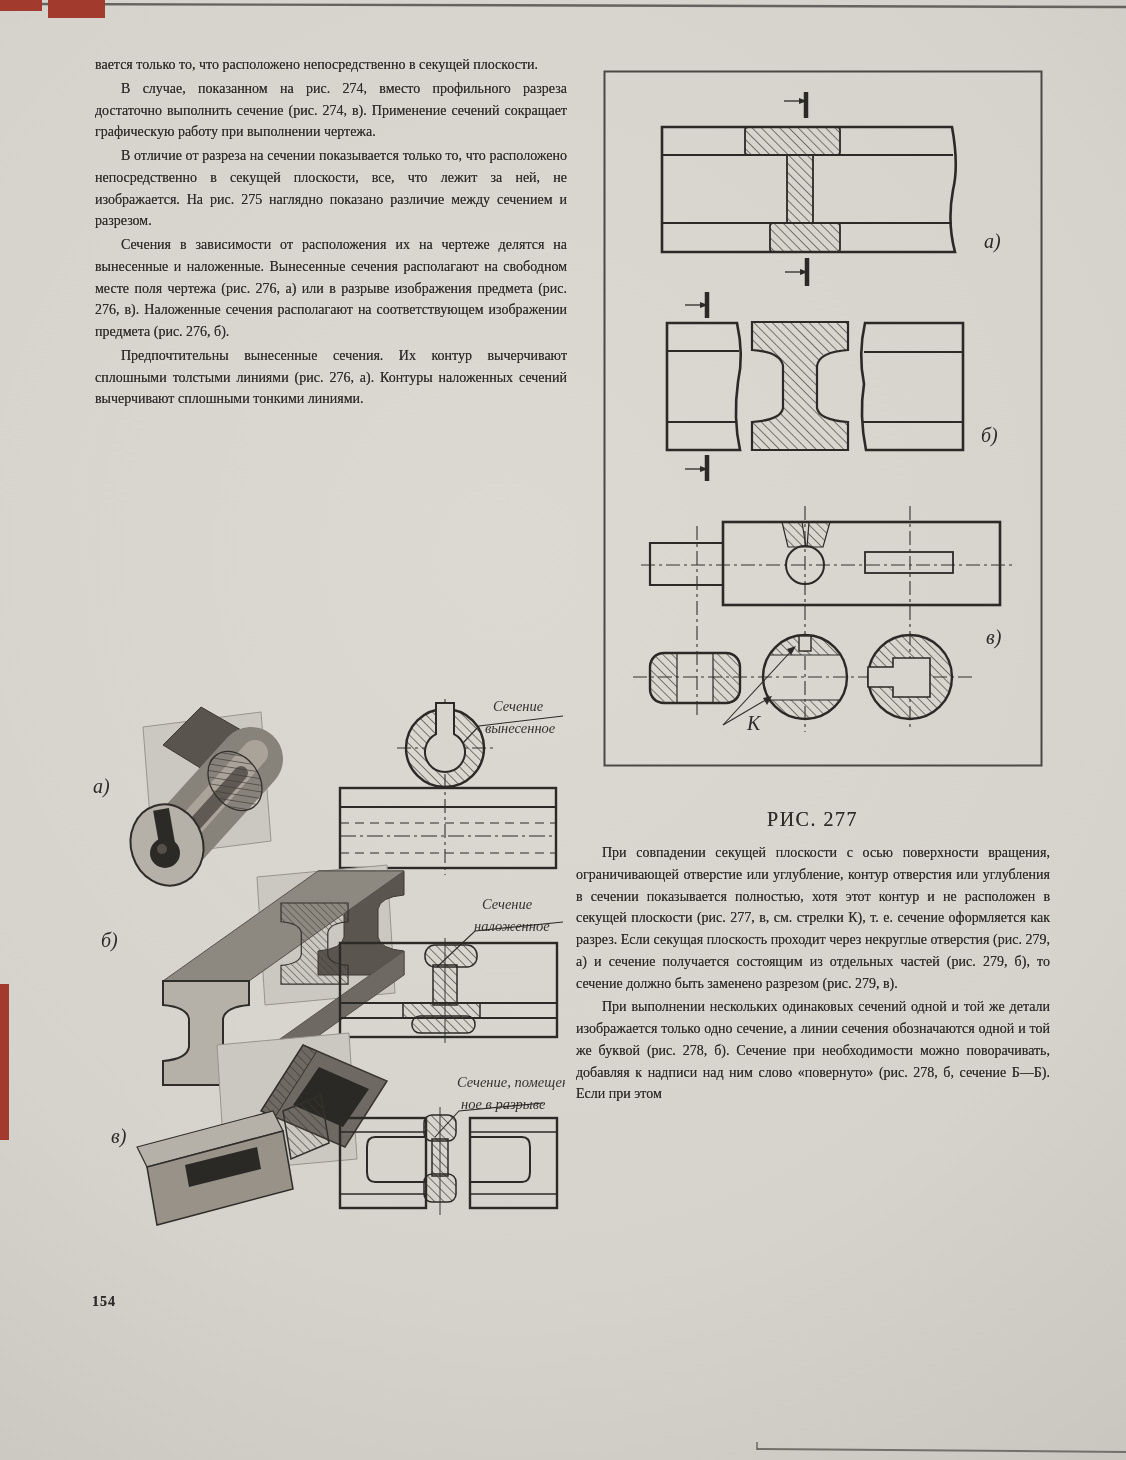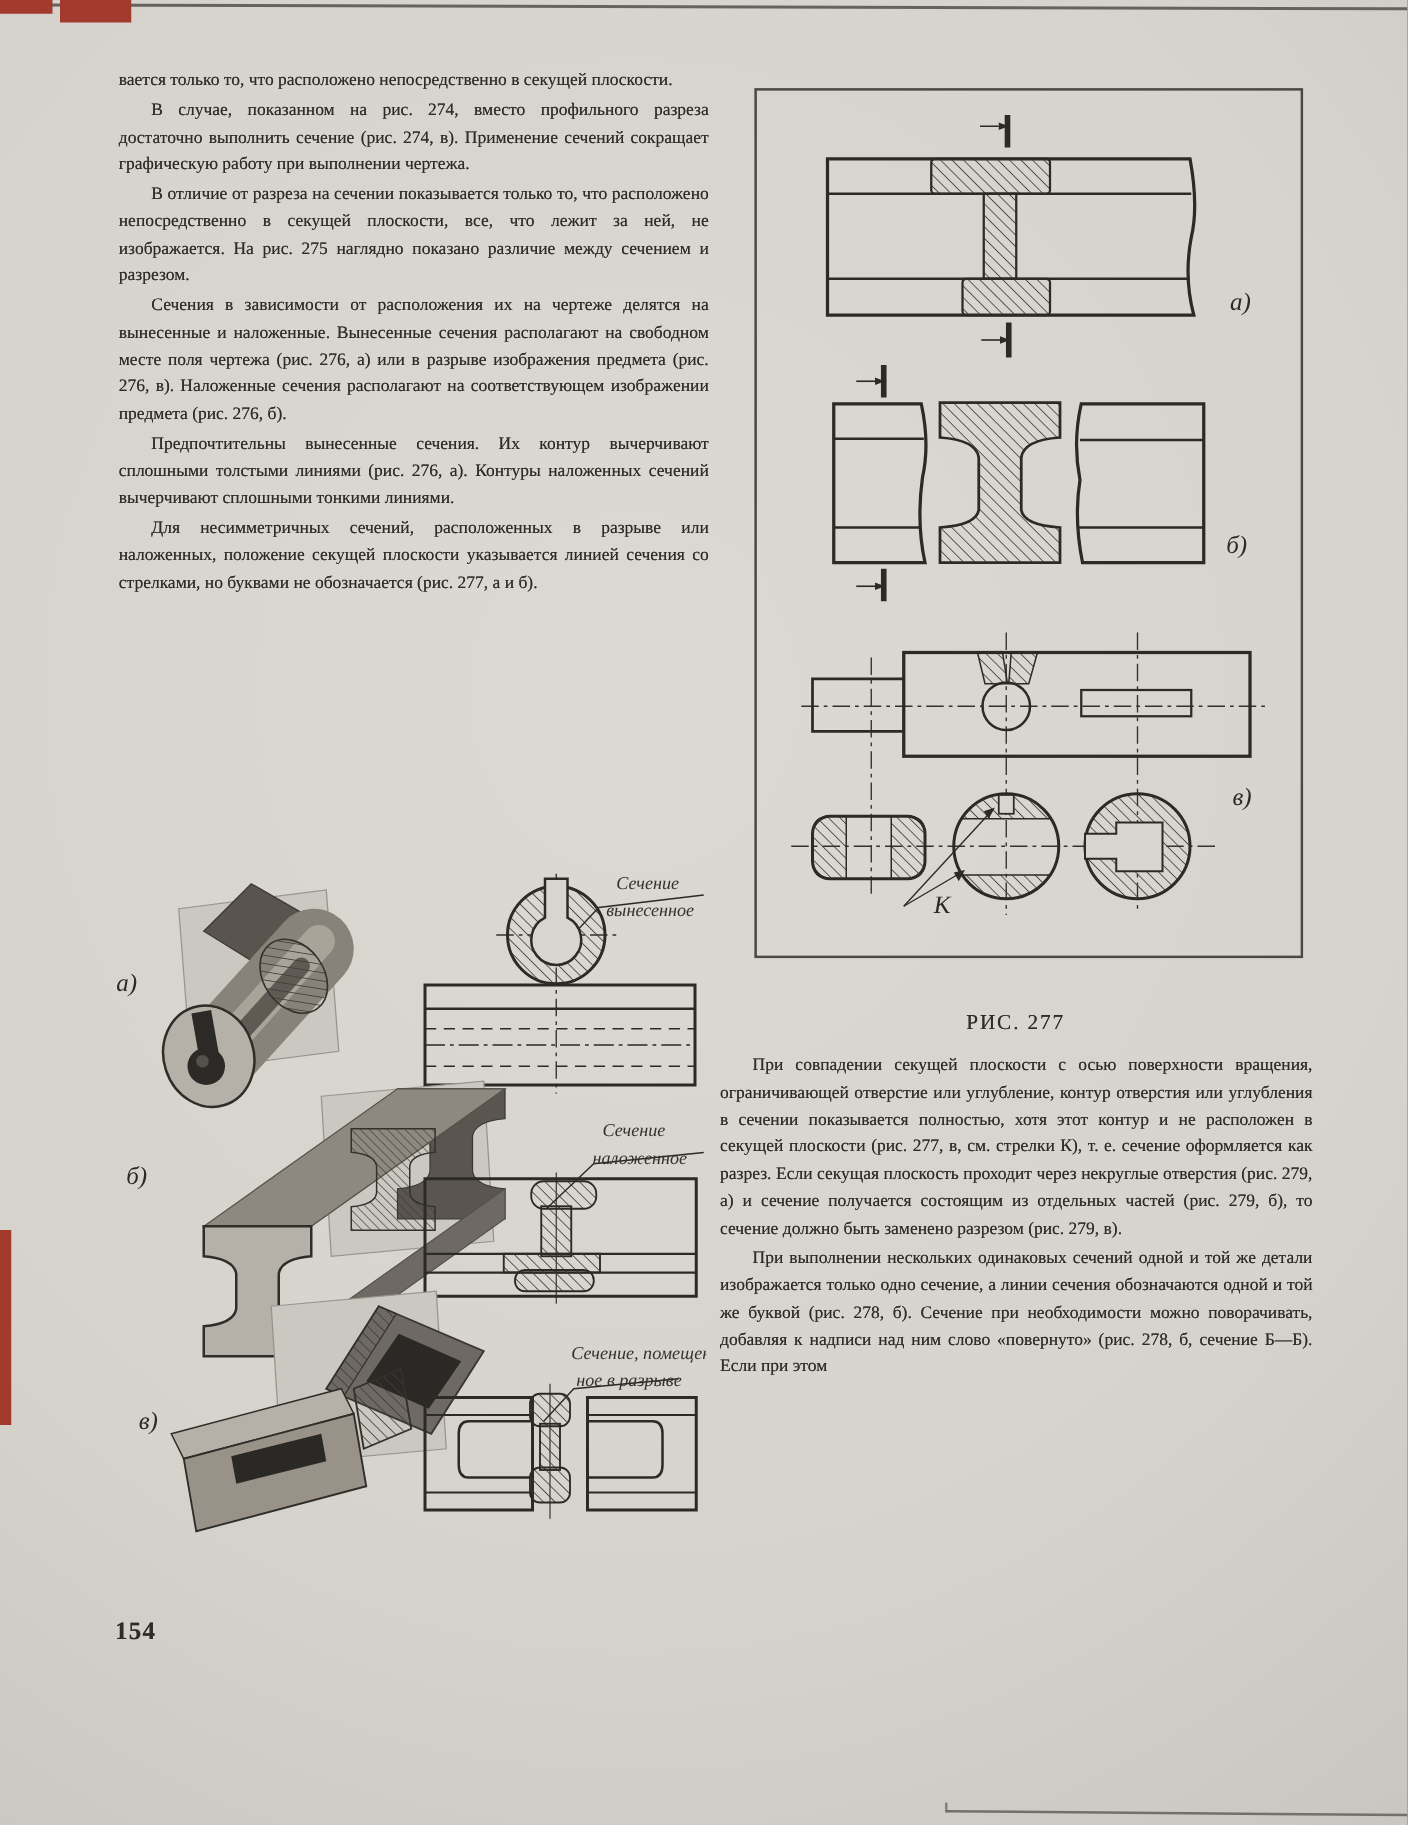--- a/index.html
+++ b/index.html
@@ -7,25 +7,25 @@
     position:relative;width:1126px;height:1460px;overflow:hidden;
     background:radial-gradient(120% 100% at 45% 38%, #dcd9d3 0%, #d6d3cd 50%, #c8c5bf 80%, #b2afa9 100%);
     font-family:"Liberation Serif", serif;color:#2e2c28;
   }
   .col{position:absolute;text-align:justify;font-size:14px;line-height:21.75px;
        text-shadow:0 0 .5px rgba(46,44,40,.75);}
   .col p{margin:0 0 2px 0;text-indent:26px;}
   .col p.noindent{text-indent:0;}
   .col-left{left:95px;top:54px;width:472px;}
   .col-right{left:576px;top:842px;width:474px;}
-  .figcap{position:absolute;text-align:center;font-size:17px;letter-spacing:1.5px;
+  .figcap{position:absolute;text-align:center;font-size:20px;letter-spacing:1.5px;
           text-shadow:0 0 .5px rgba(46,44,40,.7);}
   .cap277{left:575px;top:808px;width:475px;}
   .cap276{left:85px;top:1266px;width:480px;}
-  .pagenum{position:absolute;left:92px;top:1294px;font-size:20px;font-weight:bold;
+  .pagenum{position:absolute;left:92px;top:1294px;font-size:14px;font-weight:bold;
            letter-spacing:1px;text-shadow:0 0 .5px rgba(46,44,40,.7);}
   svg{position:absolute;display:block;}
   .fig277{left:603px;top:70px;}
   .fig276{left:85px;top:695px;}
   .overlay{left:0;top:0;pointer-events:none;}
   svg text{font-family:"Liberation Serif", serif;}
   .drawlbl{font-style:italic;font-size:20px;fill:#2c2a26;}
   .notelbl{font-style:italic;font-size:14.5px;fill:#33312c;}
 </style>
 </head>
@@ -41,21 +41,20 @@
     <line x1="757" y1="1449" x2="1126" y2="1452" stroke="#63615b" stroke-width="2" opacity=".85"></line>
     <line x1="757" y1="1442" x2="757" y2="1450" stroke="#63615b" stroke-width="2" opacity=".7"></line>
   </svg>
 
   <div class="col col-left">
     <p class="noindent">вается только то, что расположено непосредственно в секущей плоскости.</p>
     <p>В случае, показанном на рис. 274, вместо профильного разреза достаточно выполнить сечение (рис. 274, в). Применение сечений сокращает графическую работу при выполнении чертежа.</p>
     <p>В отличие от разреза на сечении показывается только то, что расположено непосредственно в секущей плоскости, все, что лежит за ней, не изображается. На рис. 275 наглядно показано различие между сечением и разрезом.</p>
     <p>Сечения в зависимости от расположения их на чертеже делятся на вынесенные и наложенные. Вынесенные сечения располагают на свободном месте поля чертежа (рис. 276, а) или в разрыве изображения предмета (рис. 276, в). Наложенные сечения располагают на соответствующем изображении предмета (рис. 276, б).</p>
     <p>Предпочтительны вынесенные сечения. Их контур вычерчивают сплошными толстыми линиями (рис. 276, а). Контуры наложенных сечений вычерчивают сплошными тонкими линиями.</p>
-    <p>Для несимметричных сечений, расположенных в разрыве или наложенных, положение секущей плоскости указывается линией сечения со стрелками, но буквами не обозначается (рис. 277, а и б).</p>
   </div>
 
   <svg class="fig277" width="440" height="697" viewBox="0 0 440 697">
     <defs>
       <pattern id="hat" patternUnits="userSpaceOnUse" width="6.5" height="6.5" patternTransform="rotate(45)">
         <line x1="0" y1="0" x2="6.5" y2="0" stroke="#3f3c36" stroke-width="1.3"></line>
       </pattern>
     </defs>
     <rect x="1.5" y="1.5" width="437" height="694" fill="none" stroke="#4b4944" stroke-width="2"></rect>
 

